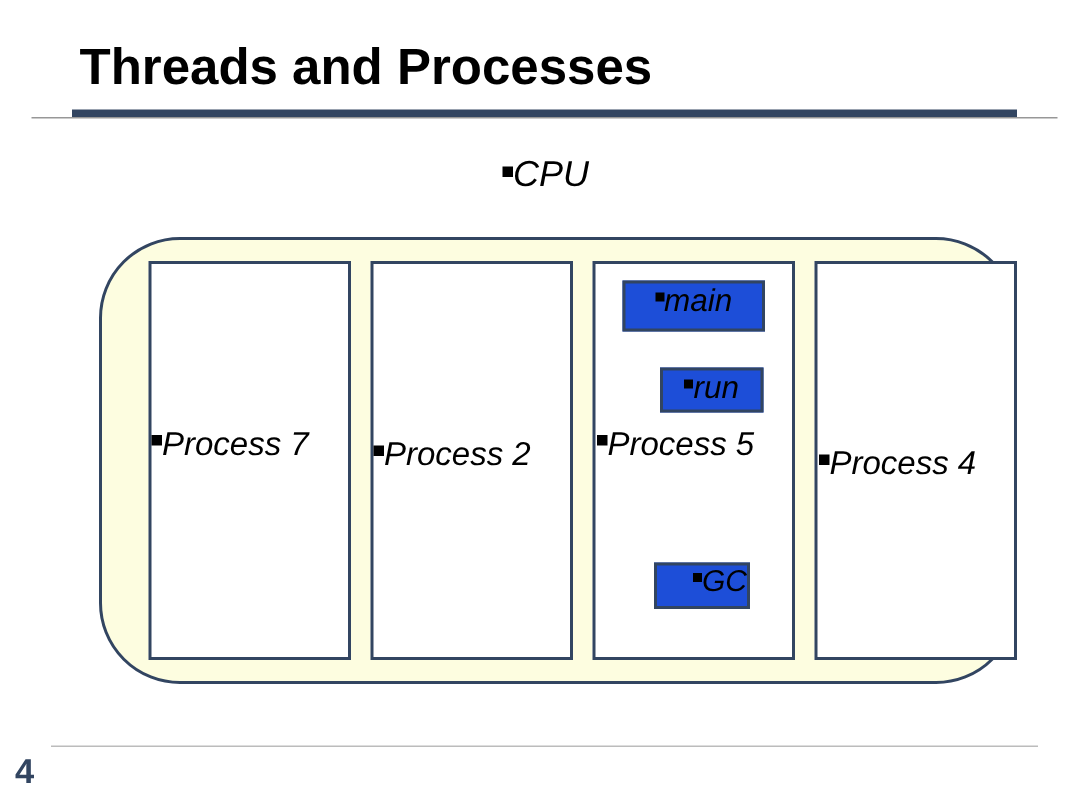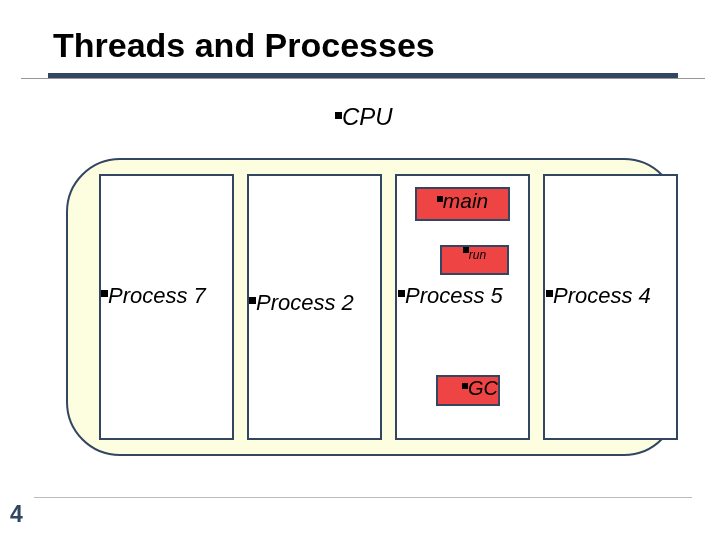--- a/index.html
+++ b/index.html
@@ -104,42 +104,42 @@
     box-sizing: border-box;
   }
   .proc.p1 { left: 99px; }
   .proc.p2 { left: 247px; }
   .proc.p3 { left: 395px; }
   .proc.p4 { left: 543px; }
 
   
   .smallbox {
     position: absolute;
-    background: #ef4444;
+    background: #1d4ed8;
     border: 2px solid #324561;
     box-sizing: border-box;
     font-family: Verdana, Geneva, sans-serif;
     font-style: italic;
     color: #000;
     text-align: center;
   }
 
   .box-main {
     left: 415px;
     top: 187px;
     width: 95px;
     height: 34px;
     font-size: 21px;
   }
   .box-run {
     left: 440px;
     top: 245px;
     width: 69px;
     height: 30px;
-    font-size: 12px;
+    font-size: 21px;
   }
   .box-gc {
     left: 436px;
     top: 375px;
     width: 64px;
     height: 31px;
     font-size: 20px;
     text-align: right;
   }
   .smallbox .inner {
@@ -152,21 +152,21 @@
     background: #000;
     vertical-align: 6px;
     margin-right: 0;
   }
 
   
   .lbl-cpu { left: 335px; top: 105px; font-size: 24px; }
   .lbl-p1  { left: 101px; top: 285px; }
   .lbl-p2  { left: 249px; top: 292px; }
   .lbl-p3  { left: 398px; top: 285px; }
-  .lbl-p4  { left: 546px; top: 285px; }
+  .lbl-p4  { left: 546px; top: 298px; }
 </style>
 </head>
 <body>
 
 <div class="slide">
 
   <div class="title">Threads and Processes</div>
   <div class="title-accent"></div>
   <div class="title-rule"></div>
 

